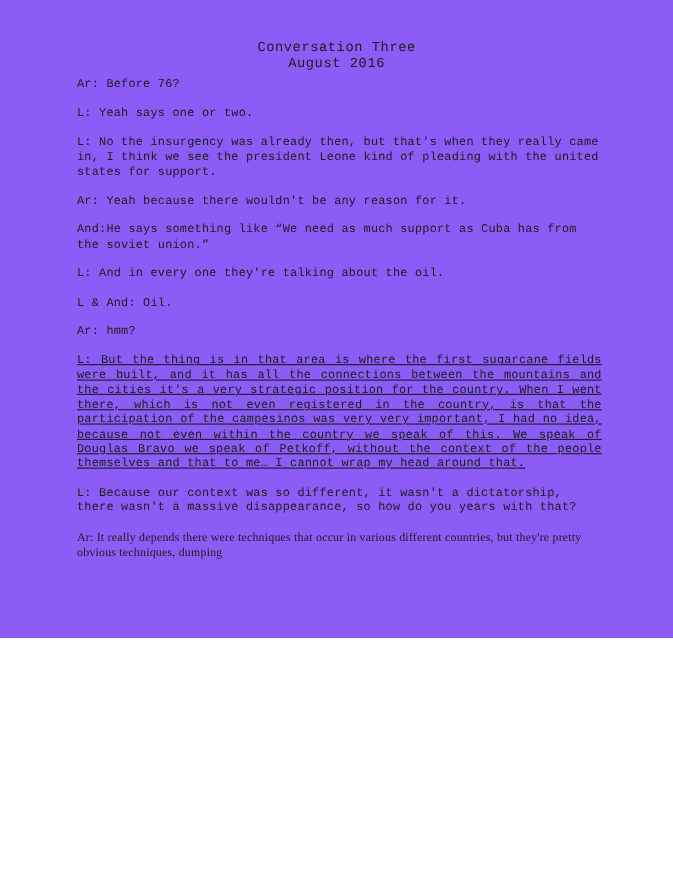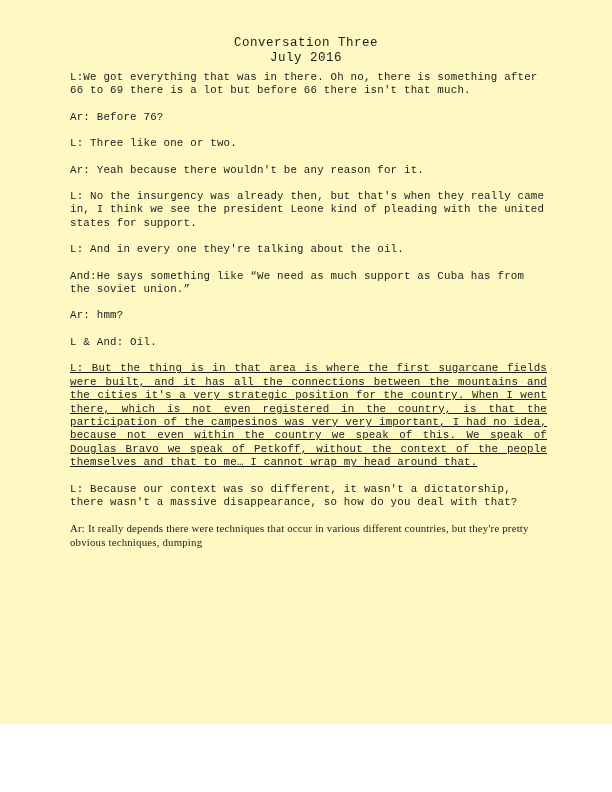--- a/index.html
+++ b/index.html
@@ -3,22 +3,22 @@
 <meta charset="utf-8">
 <style>
   html, body {
     margin: 0;
     padding: 0;
     background: #ffffff;
   }
   .page {
     position: relative;
     width: 612px;
-    height: 724px;
-    background: #fef9c3;
+    height: 580px;
+    background: #8b5cf6;
     overflow: hidden;
     font-family: "Liberation Mono", "DejaVu Sans Mono", monospace;
     color: #1c1c1c;
   }
   .header {
     position: absolute;
     top: 36px;
     left: 0;
     width: 612px;
     text-align: center;
@@ -56,31 +56,30 @@
   .mt-lg  { margin-top: 14px; }
   .mt-xxl { margin-top: 74px; font-family: Liberation Serif, serif; }
 </style>
 </head>
 <body>
 
 <div class="page">
 
   <div class="header">
     <div class="doc-title">Conversation Three</div>
-    <div class="doc-date">July 2016</div>
+    <div class="doc-date">August 2016</div>
   </div>
 
   <div class="body-text">
-    <p>L:We got everything that was in there. Oh no, there is something after 66 to 69 there is a lot but before 66 there isn't that much.</p>
     <p>Ar: Before 76?</p>
-    <p>L: Three like one or two.</p>
+    <p>L: Yeah says one or two.</p>
+    <p>L: No the insurgency was already then, but that's when they really came in, I think we see the president Leone kind of pleading with the united states for support.</p>
     <p>Ar: Yeah because there wouldn't be any reason for it.</p>
-    <p>L: No the insurgency was already then, but that's when they really came in, I think we see the president Leone kind of pleading with the united states for support.</p>
+    <p>And:He says something like “We need as much support as Cuba has from the soviet union.”</p>
     <p>L: And in every one they're talking about the oil.</p>
-    <p>And:He says something like “We need as much support as Cuba has from the soviet union.”</p>
+    <p>L &amp; And: Oil.</p>
     <p>Ar: hmm?</p>
-    <p>L &amp; And: Oil.</p>
     <p class="justified">L: But the thing is in that area is where the first sugarcane fields were built, and it has all the connections between the mountains and the cities it's a very strategic position for the country. When I went there, which is not even registered in the country, is that the participation of the campesinos was very very important, I had no idea, because not even within the country we speak of this. We speak of Douglas Bravo we speak of Petkoff, without the context of the people themselves and that to me… I cannot wrap my head around that.</p>
-    <p>L: Because our context was so different, it wasn't a dictatorship, there wasn't a massive disappearance, so how do you deal with that?</p>
+    <p>L: Because our context was so different, it wasn't a dictatorship, there wasn't a massive disappearance, so how do you years with that?</p>
     <p class="mt-xxl">Ar: It really depends there were techniques that occur in various different countries, but they're pretty obvious techniques, dumping</p>
   </div>
 
 </div>
 
 </body></html>

